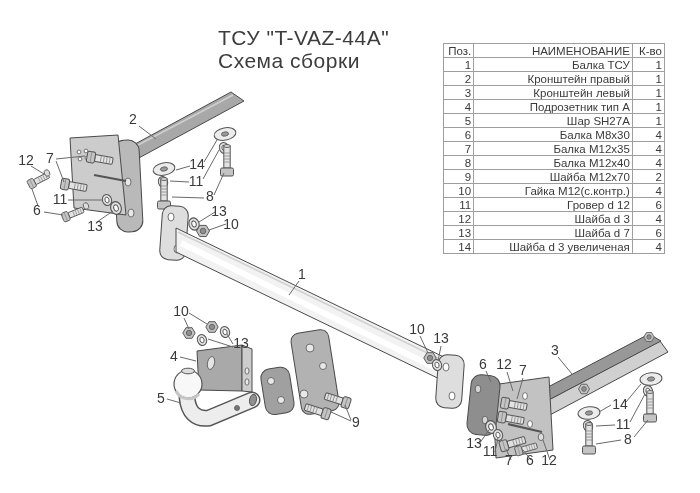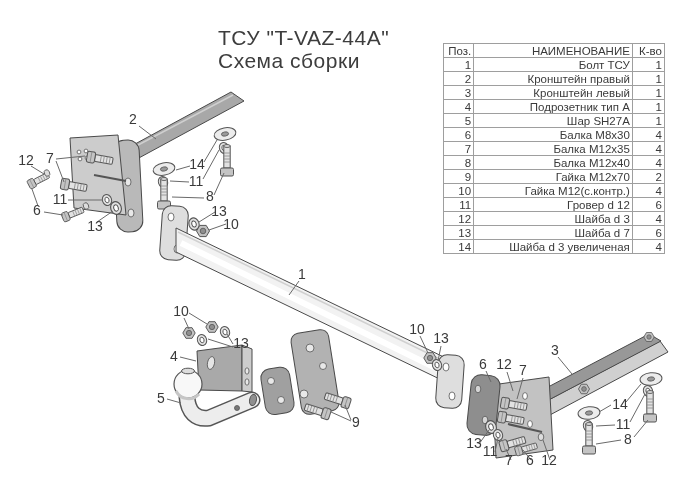--- a/index.html
+++ b/index.html
@@ -40,21 +40,21 @@
       <tr>
         <th>Поз.</th>
         <th>НАИМЕНОВАНИЕ</th>
         <th>К-во</th>
       </tr>
     </thead>
     <tbody>
 
         <tr>
           <td>1</td>
-          <td>Болт ТСУ</td>
+          <td>Балка ТСУ</td>
           <td>1</td>
         </tr>
 
         <tr>
           <td>2</td>
           <td>Кронштейн правый</td>
           <td>1</td>
         </tr>
 
         <tr>
@@ -88,21 +88,21 @@
         </tr>
 
         <tr>
           <td>8</td>
           <td>Балка М12х40</td>
           <td>4</td>
         </tr>
 
         <tr>
           <td>9</td>
-          <td>Гайка М12х70</td>
+          <td>Шайба М12х70</td>
           <td>2</td>
         </tr>
 
         <tr>
           <td>10</td>
           <td>Гайка М12(с.контр.)</td>
           <td>4</td>
         </tr>
 
         <tr>

